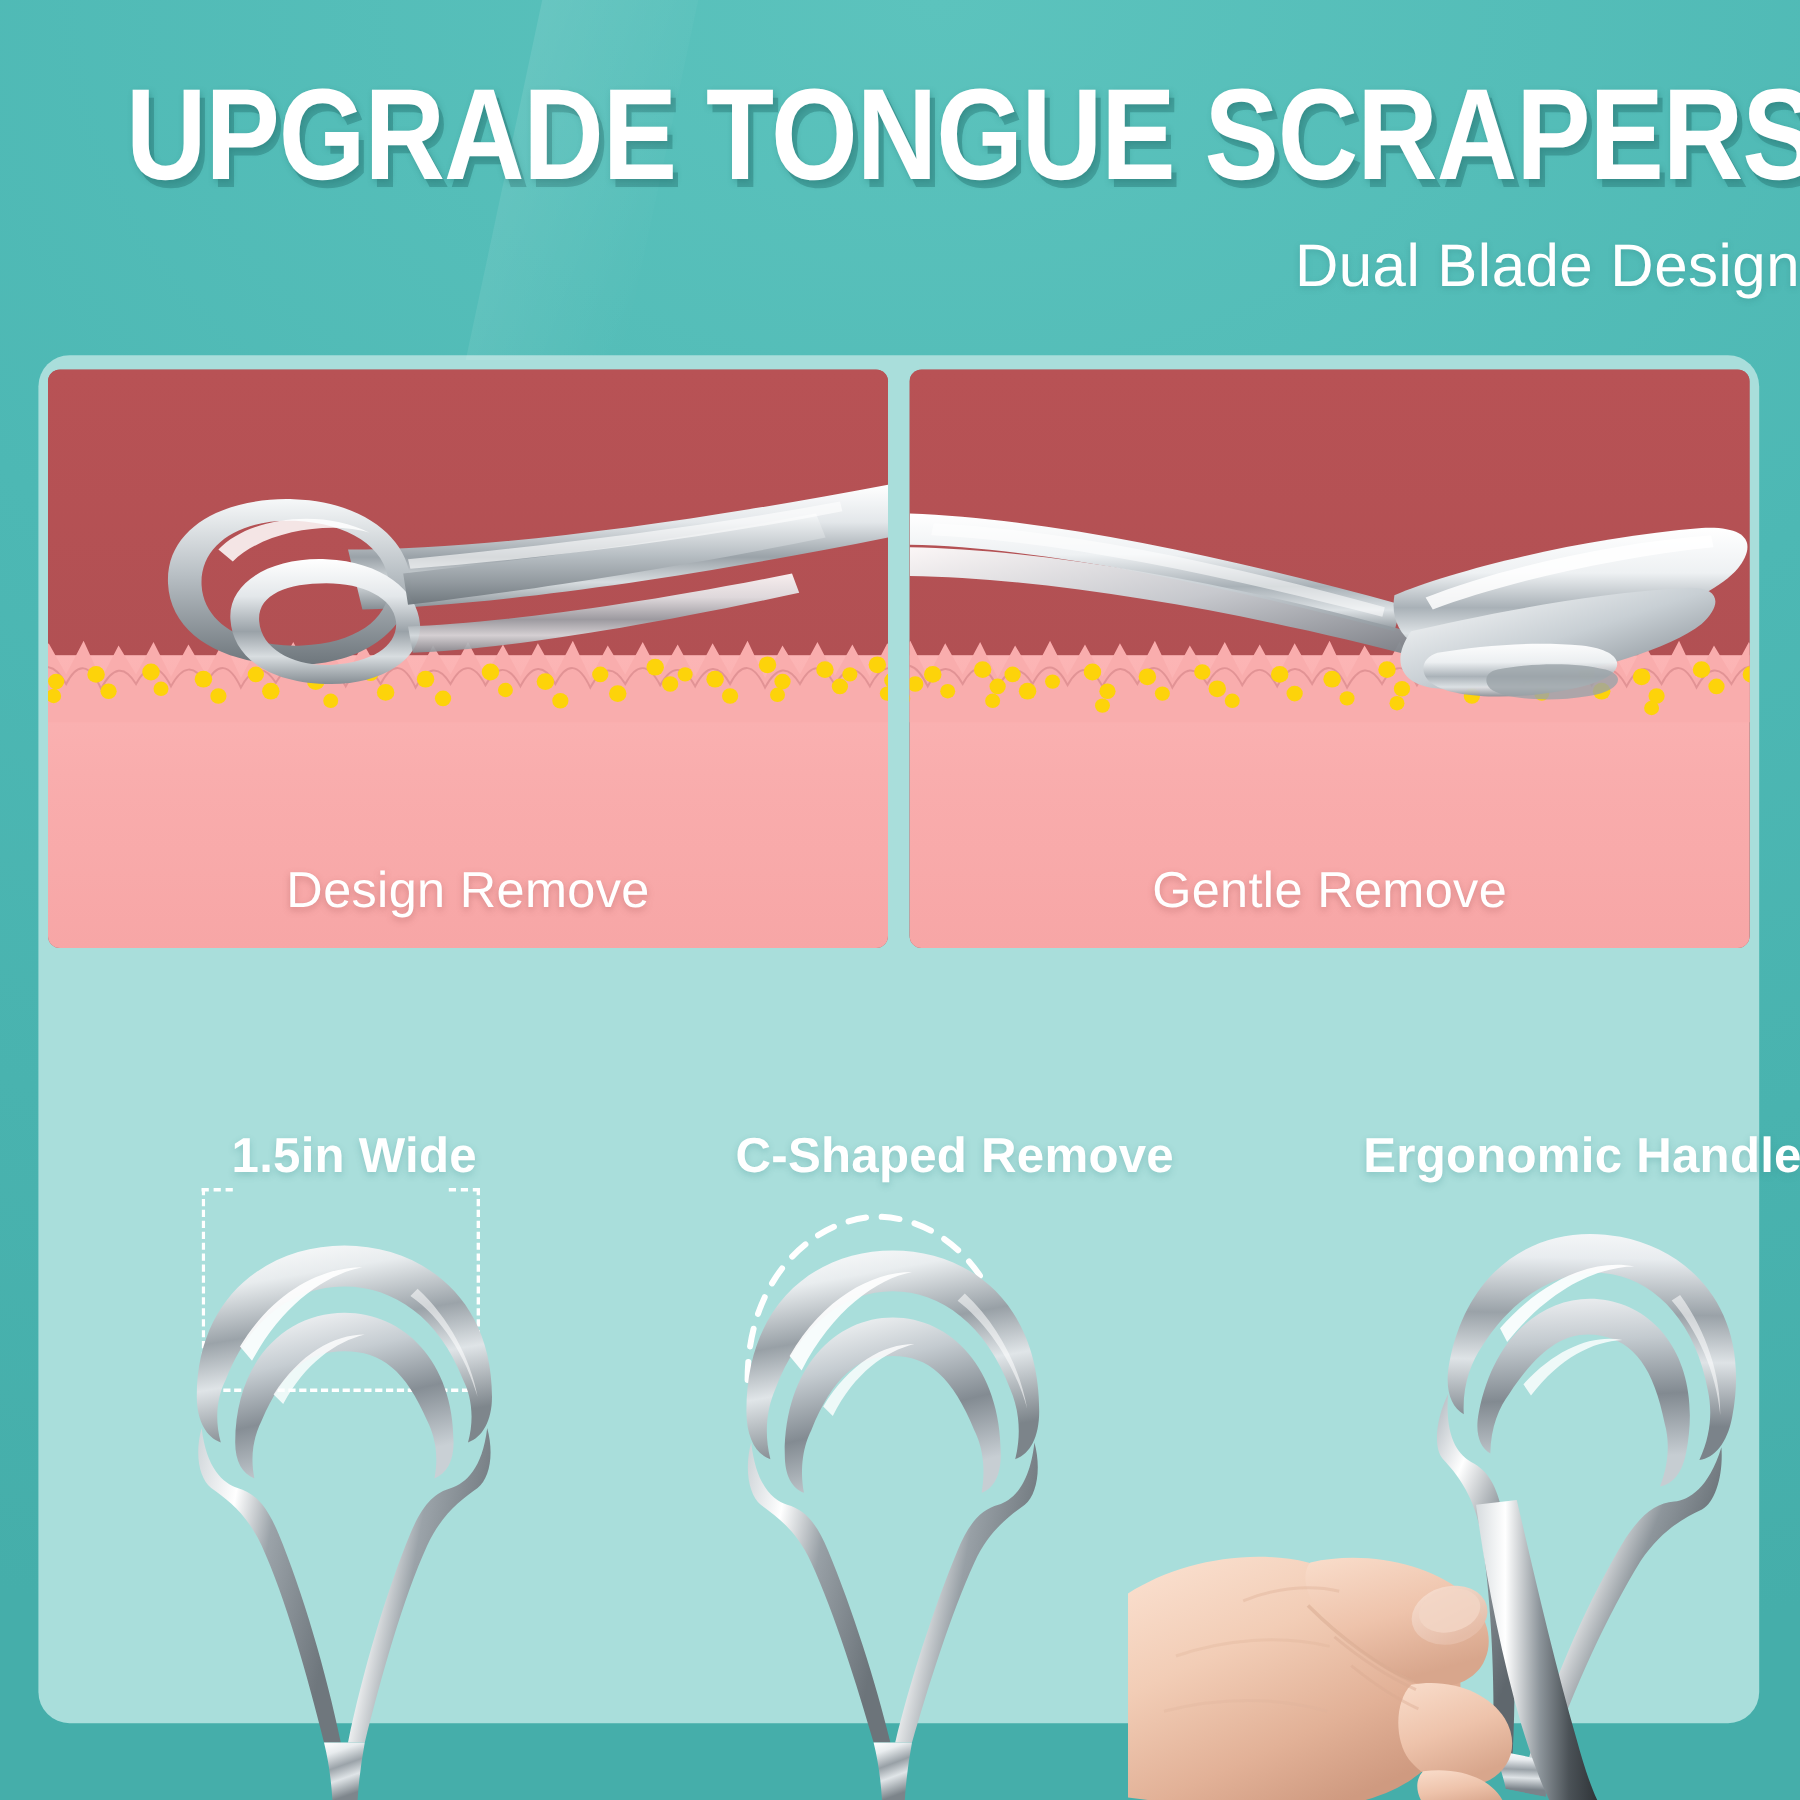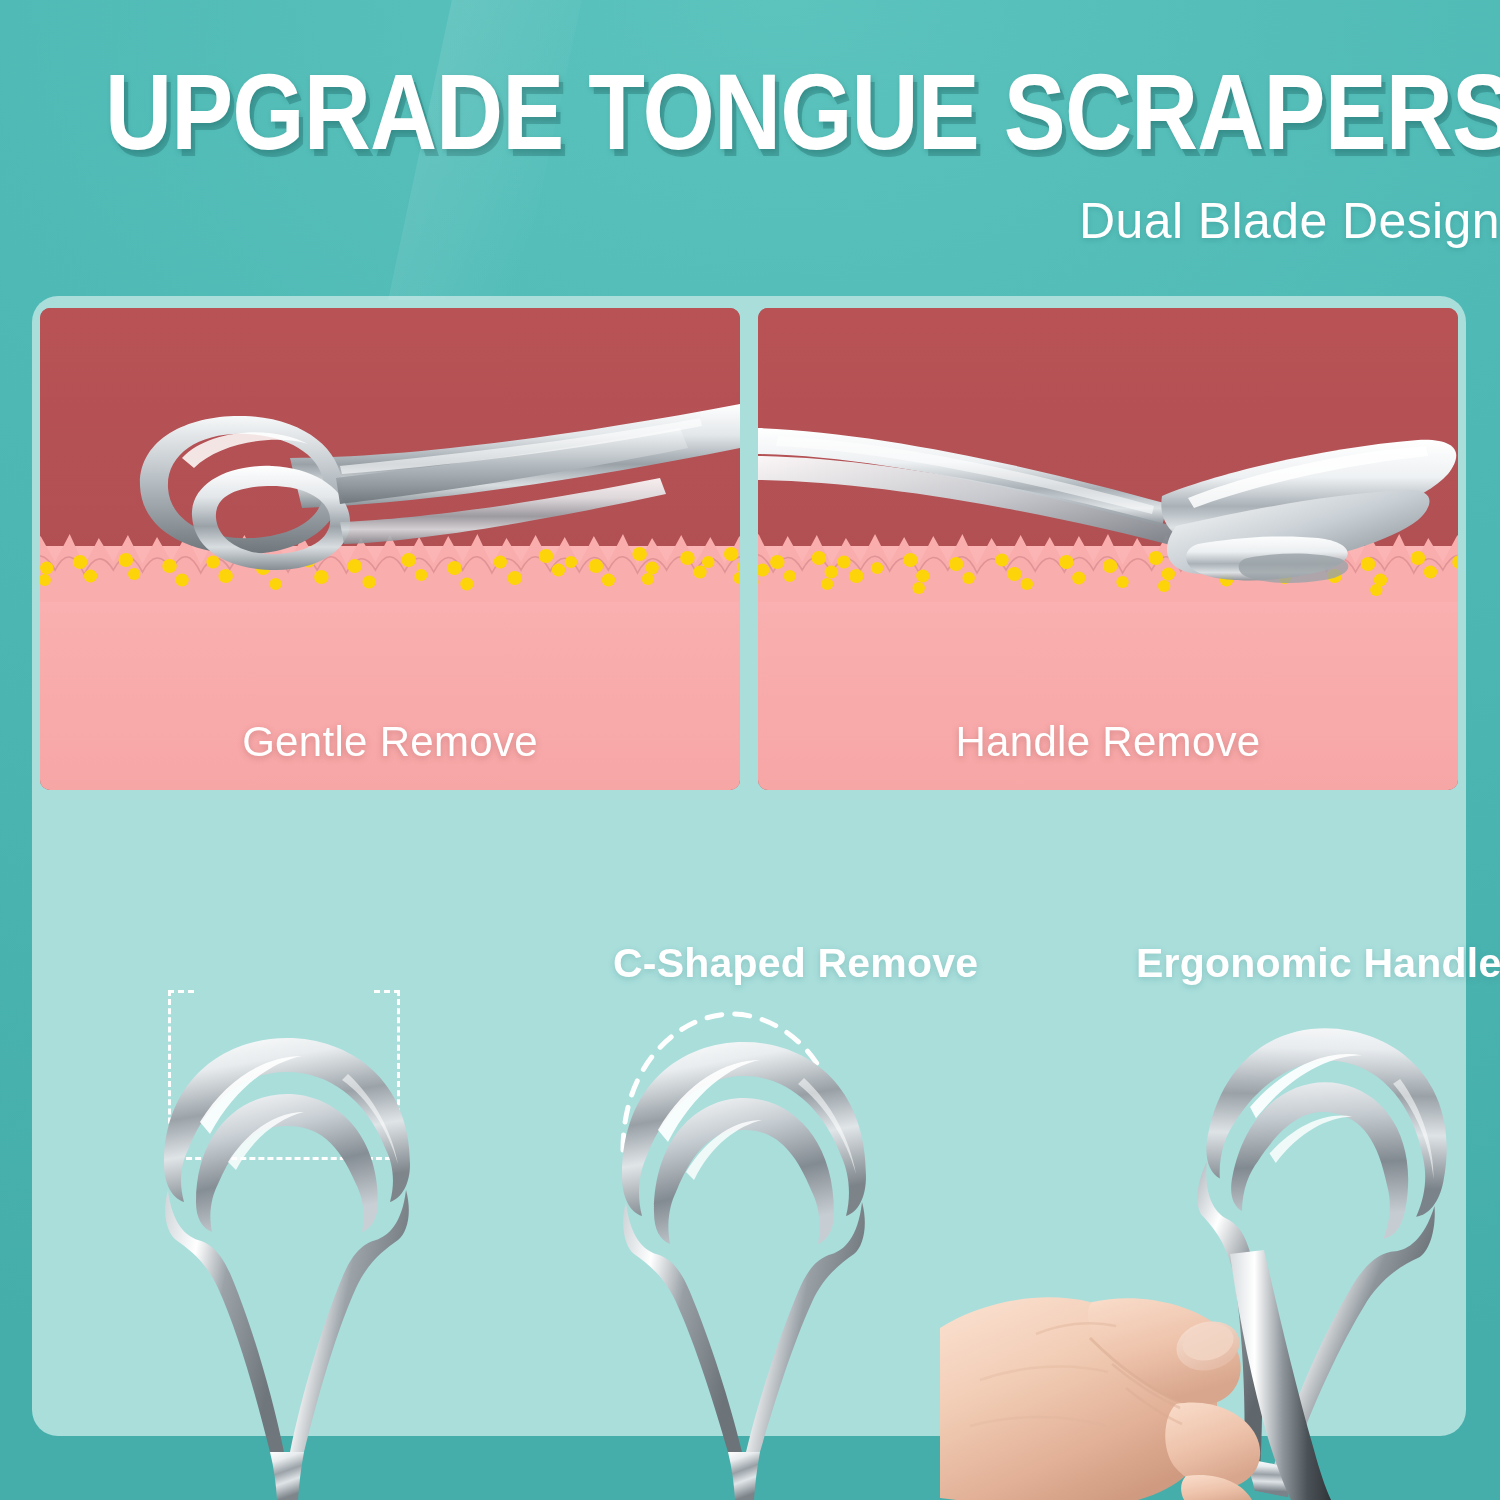--- a/index.html
+++ b/index.html
@@ -245,21 +245,21 @@
                  M176,210 C178,234 206,248 238,246 C270,244 292,230 290,210
                  C288,190 262,178 232,178 C198,178 174,188 176,210 Z" fill="url(#chA)"></path>
 
         <path d="M296,170 C360,162 480,150 640,120 L648,140 C490,172 366,188 300,196 Z" fill="url(#chB)" opacity="0.96"></path>
         <path d="M300,214 C360,212 470,200 620,170 L626,186 C470,220 362,234 304,236 Z" fill="url(#chA)" opacity="0.9"></path>
 
         <path d="M142,150 C168,122 230,116 268,136 C236,126 180,134 154,160 Z" fill="#ffffff" opacity="0.85"></path>
         <path d="M300,158 C400,148 530,134 660,110 L662,118 C530,144 402,158 302,166 Z" fill="#ffffff" opacity="0.6"></path>
       </svg>
 
-      <div class="caption">Gentle Remove</div>
+      <div class="caption">Design Remove</div>
     </div>
 
     <div class="panel right">
       <div class="mouth-top"></div>
       <div class="tongue"></div>
 
       <svg class="papillae" viewBox="0 0 700 70" preserveAspectRatio="none">
         <path fill="#f9adad" d="M0,70 L0,24 L14,2 L28,32 L42,4 L56,30 L70,3 L84,33 L98,6 L112,30 L126,2
           L140,31 L154,5 L168,32 L182,4 L196,30 L210,2 L224,33 L238,6 L252,30 L266,3 L280,31 L294,5
           L308,32 L322,4 L336,30 L350,2 L364,33 L378,6 L392,30 L406,3 L420,31 L434,5 L448,32 L462,4
@@ -340,25 +340,26 @@
 
         <path d="M440,236 C476,230 520,226 560,230 C596,234 600,252 568,262
                  C520,276 456,276 436,262 C424,254 426,240 440,236 Z" fill="url(#chC)" opacity="0.95"></path>
         <path d="M490,250 C520,244 556,244 580,250 C598,255 592,268 566,272
                  C530,278 494,274 484,266 C478,260 480,252 490,250 Z" fill="#9aa2a8" opacity="0.8"></path>
 
         <path d="M430,190 C490,166 586,144 668,138 L670,148 C588,156 494,178 436,200 Z" fill="#ffffff" opacity="0.85"></path>
         <path d="M20,128 C140,134 280,166 396,198 L394,206 C276,176 138,144 18,138 Z" fill="#ffffff" opacity="0.55"></path>
       </svg>
 
-      <div class="caption">Handle Remove</div>
+      <div class="caption">Gentle Remove</div>
     </div>
   </div>
 
   <div class="feat-labels">
+    <div class="feat-label f1">1.5in Wide</div>
     <div class="feat-label f2">C-Shaped Remove</div>
     <div class="feat-label f3">Ergonomic Handle</div>
   </div>
 
   <div class="bracket">
     <div class="tick-l"></div>
     <div class="tick-r"></div>
   </div>
 
   <svg class="c-arc" viewBox="0 0 238 238">

